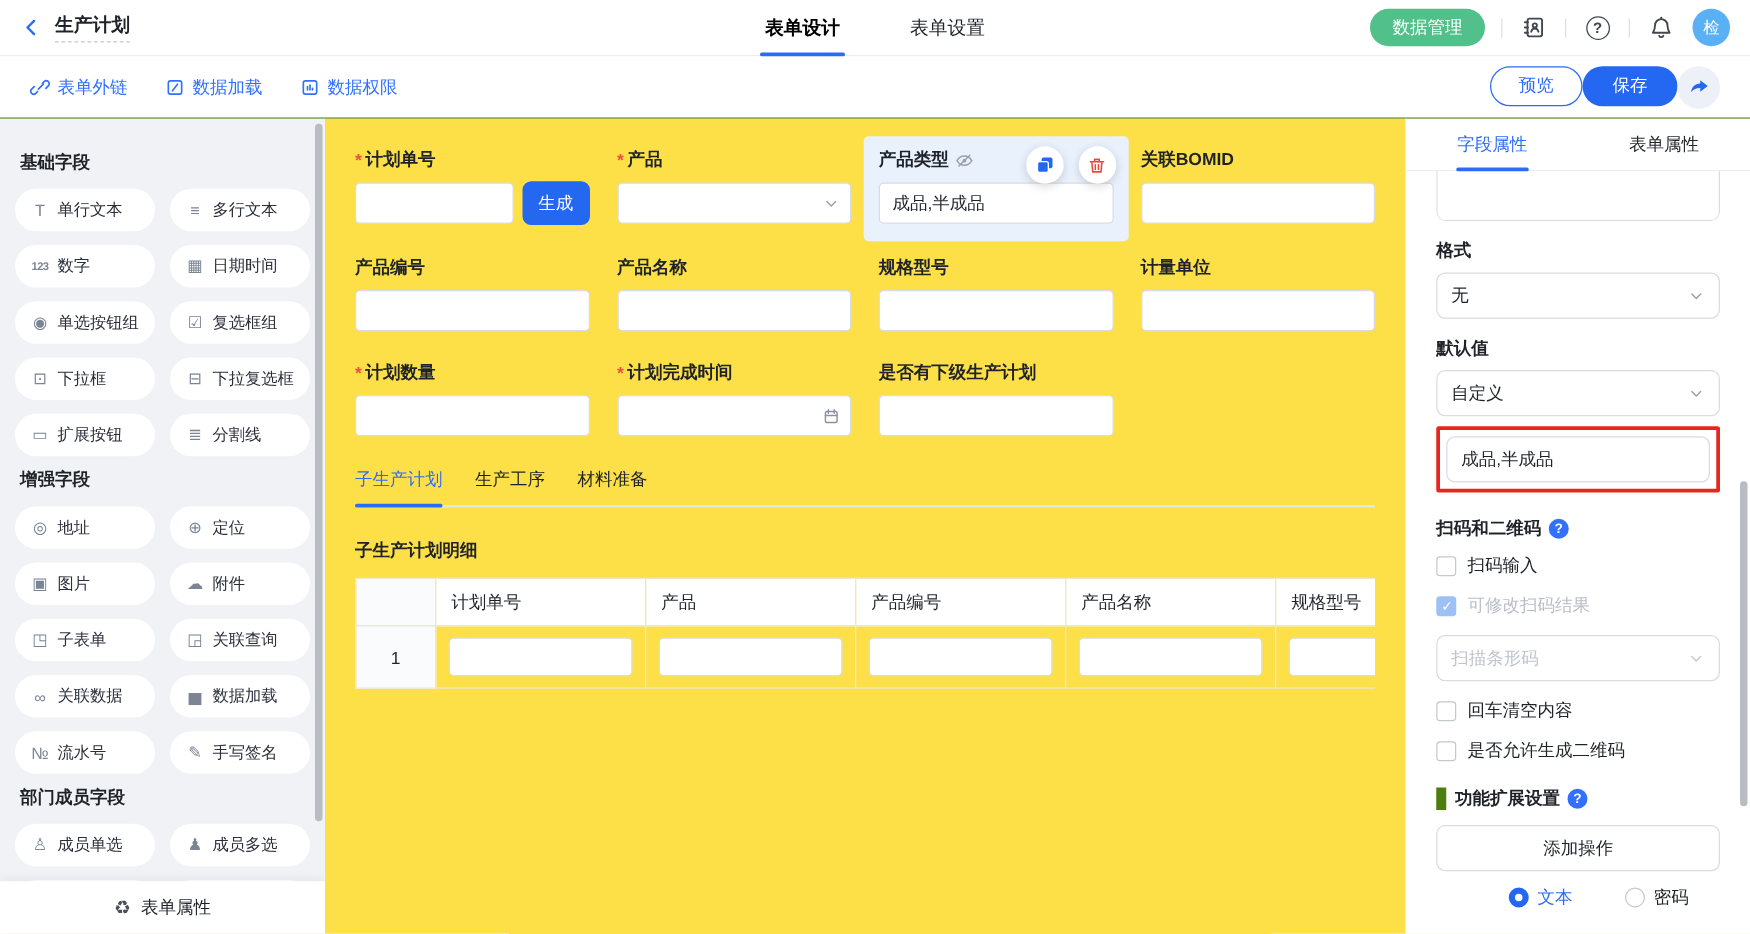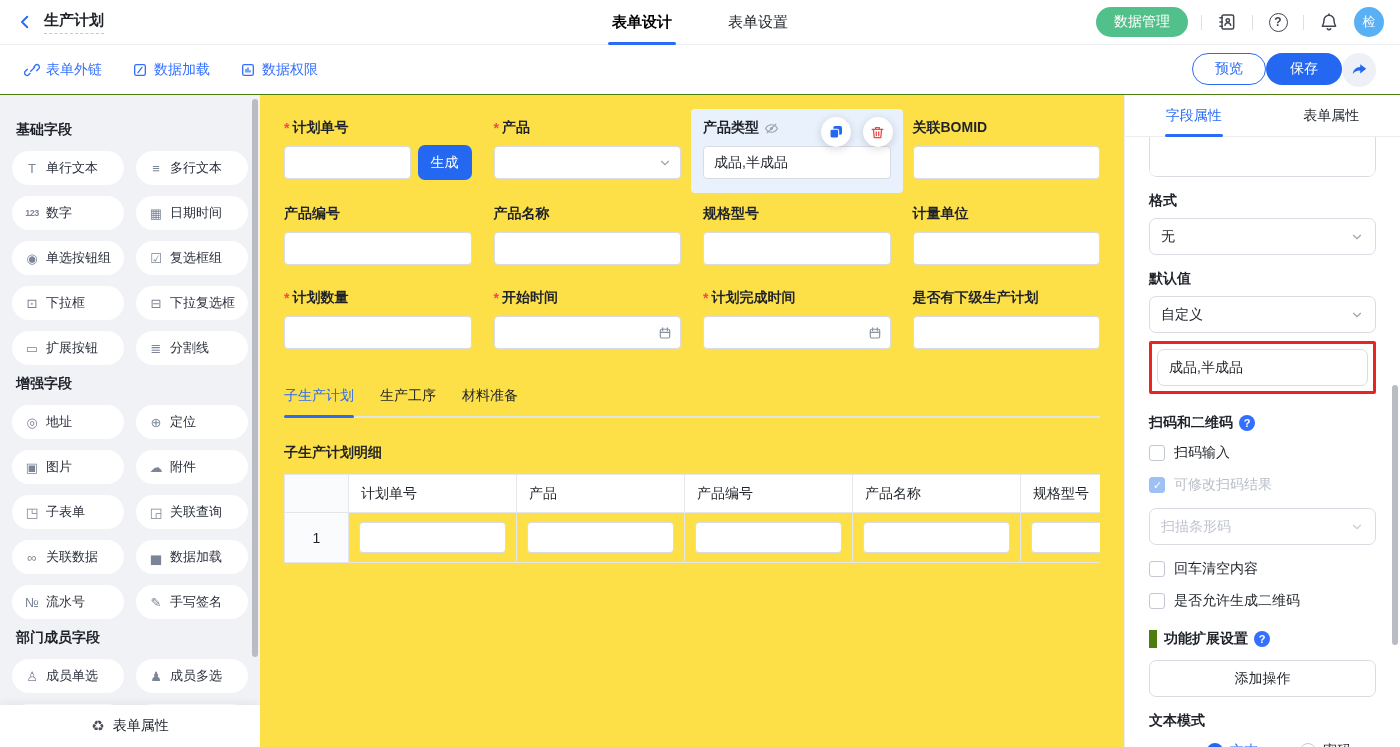--- a/index.html
+++ b/index.html
@@ -55,21 +55,21 @@
   .with-btn { display:flex; gap:7px; }
   .with-btn .f-input { flex:1; min-width:0; }
   .btn-generate { height:35px; padding:0 13px; margin-top:-1px; background:#2468f2; color:#fff; border:none; border-radius:7px; font-size:14px; cursor:pointer; flex:none; }
   .f-select { position:relative; }
   .f-select .chev, .f-date .cal { position:absolute; right:9px; top:50%; transform:translateY(-50%); display:flex; }
   .f-date { position:relative; }
   .cell.selected-card { background:#e9f1fd; border-radius:4px; padding:10px 12px 14px 12px; margin:-10px -12px 12px -12px; }
   .float-icons { position:absolute; top:8px; right:10px; display:flex; gap:12px; }
   .icon-circle { width:30px; height:30px; border-radius:50%; background:#fff; box-shadow:0 2px 8px rgba(31,35,41,.18); display:flex; align-items:center; justify-content:center; cursor:pointer; }
 
-  .sub-tabs { display:flex; gap:26px; border-bottom:2px solid #e4e5e8; margin-top:14px; }
+  .sub-tabs { display:flex; gap:26px; border-bottom:2px solid #e4e5e8; margin-top:2px; }
   .sub-tab { font-size:14px; padding-bottom:11px; cursor:pointer; position:relative; }
   .sub-tab.active { color:#2b6cf6; }
   .sub-tab.active::after { content:""; position:absolute; left:0; right:0; bottom:-2px; height:3px; background:#2b6cf6; border-radius:2px; }
 
   .table-wrap { margin-top:26px; }
   .table-title { font-weight:700; font-size:14px; margin-bottom:12px; }
   .sub-table-clip { width:100%; overflow:hidden; }
   table.sub-table { border-collapse:collapse; table-layout:fixed; width:904px; }
   .sub-table th, .sub-table td { border:1px solid #e5e6eb; font-weight:400; text-align:left; font-size:14px; }
   .sub-table th { height:38px; padding:0 12px; background:#fff; }
@@ -387,32 +387,20 @@
         <input class="f-input" style="">
       </div>
       <div class="cell">
         <div class="f-label">计量单位</div>
         <input class="f-input" style="">
       </div>
 
       <div class="cell req">
         <div class="f-label">计划数量</div>
         <input class="f-input" style="">
-      </div>
-      <div class="cell req">
-        <div class="f-label">开始时间</div>
-        <div class="f-date">
-          <input class="f-input" style="">
-          <span class="cal">
-            <svg width="14" height="14" viewBox="0 0 24 24" fill="none" stroke="#8a919f" stroke-width="2" stroke-linecap="round">
-                <rect x="4" y="5.5" width="16" height="15" rx="2"></rect>
-                <path d="M8 3v5M16 3v5M4 11h16"></path>
-              </svg>
-          </span>
-        </div>
       </div>
       <div class="cell req">
         <div class="f-label">计划完成时间</div>
         <div class="f-date">
           <input class="f-input" style="">
           <span class="cal">
             <svg width="14" height="14" viewBox="0 0 24 24" fill="none" stroke="#8a919f" stroke-width="2" stroke-linecap="round">
                 <rect x="4" y="5.5" width="16" height="15" rx="2"></rect>
                 <path d="M8 3v5M16 3v5M4 11h16"></path>
               </svg>
@@ -529,21 +517,20 @@
         <span class="cb-box"></span>
         <span>是否允许生成二维码</span>
       </div>
 
       <div class="sec-head barred">
         <span>功能扩展设置</span>
         <span class="q-badge"></span>
       </div>
       <button class="btn-add">添加操作</button>
 
-      <div class="p-label">文本模式</div>
       <div class="radio-row">
         <span class="radio checked">
           <span class="r-dot"></span>
           <span>文本</span>
         </span>
         <span class="radio">
           <span class="r-dot"></span>
           <span>密码</span>
         </span>
       </div>

